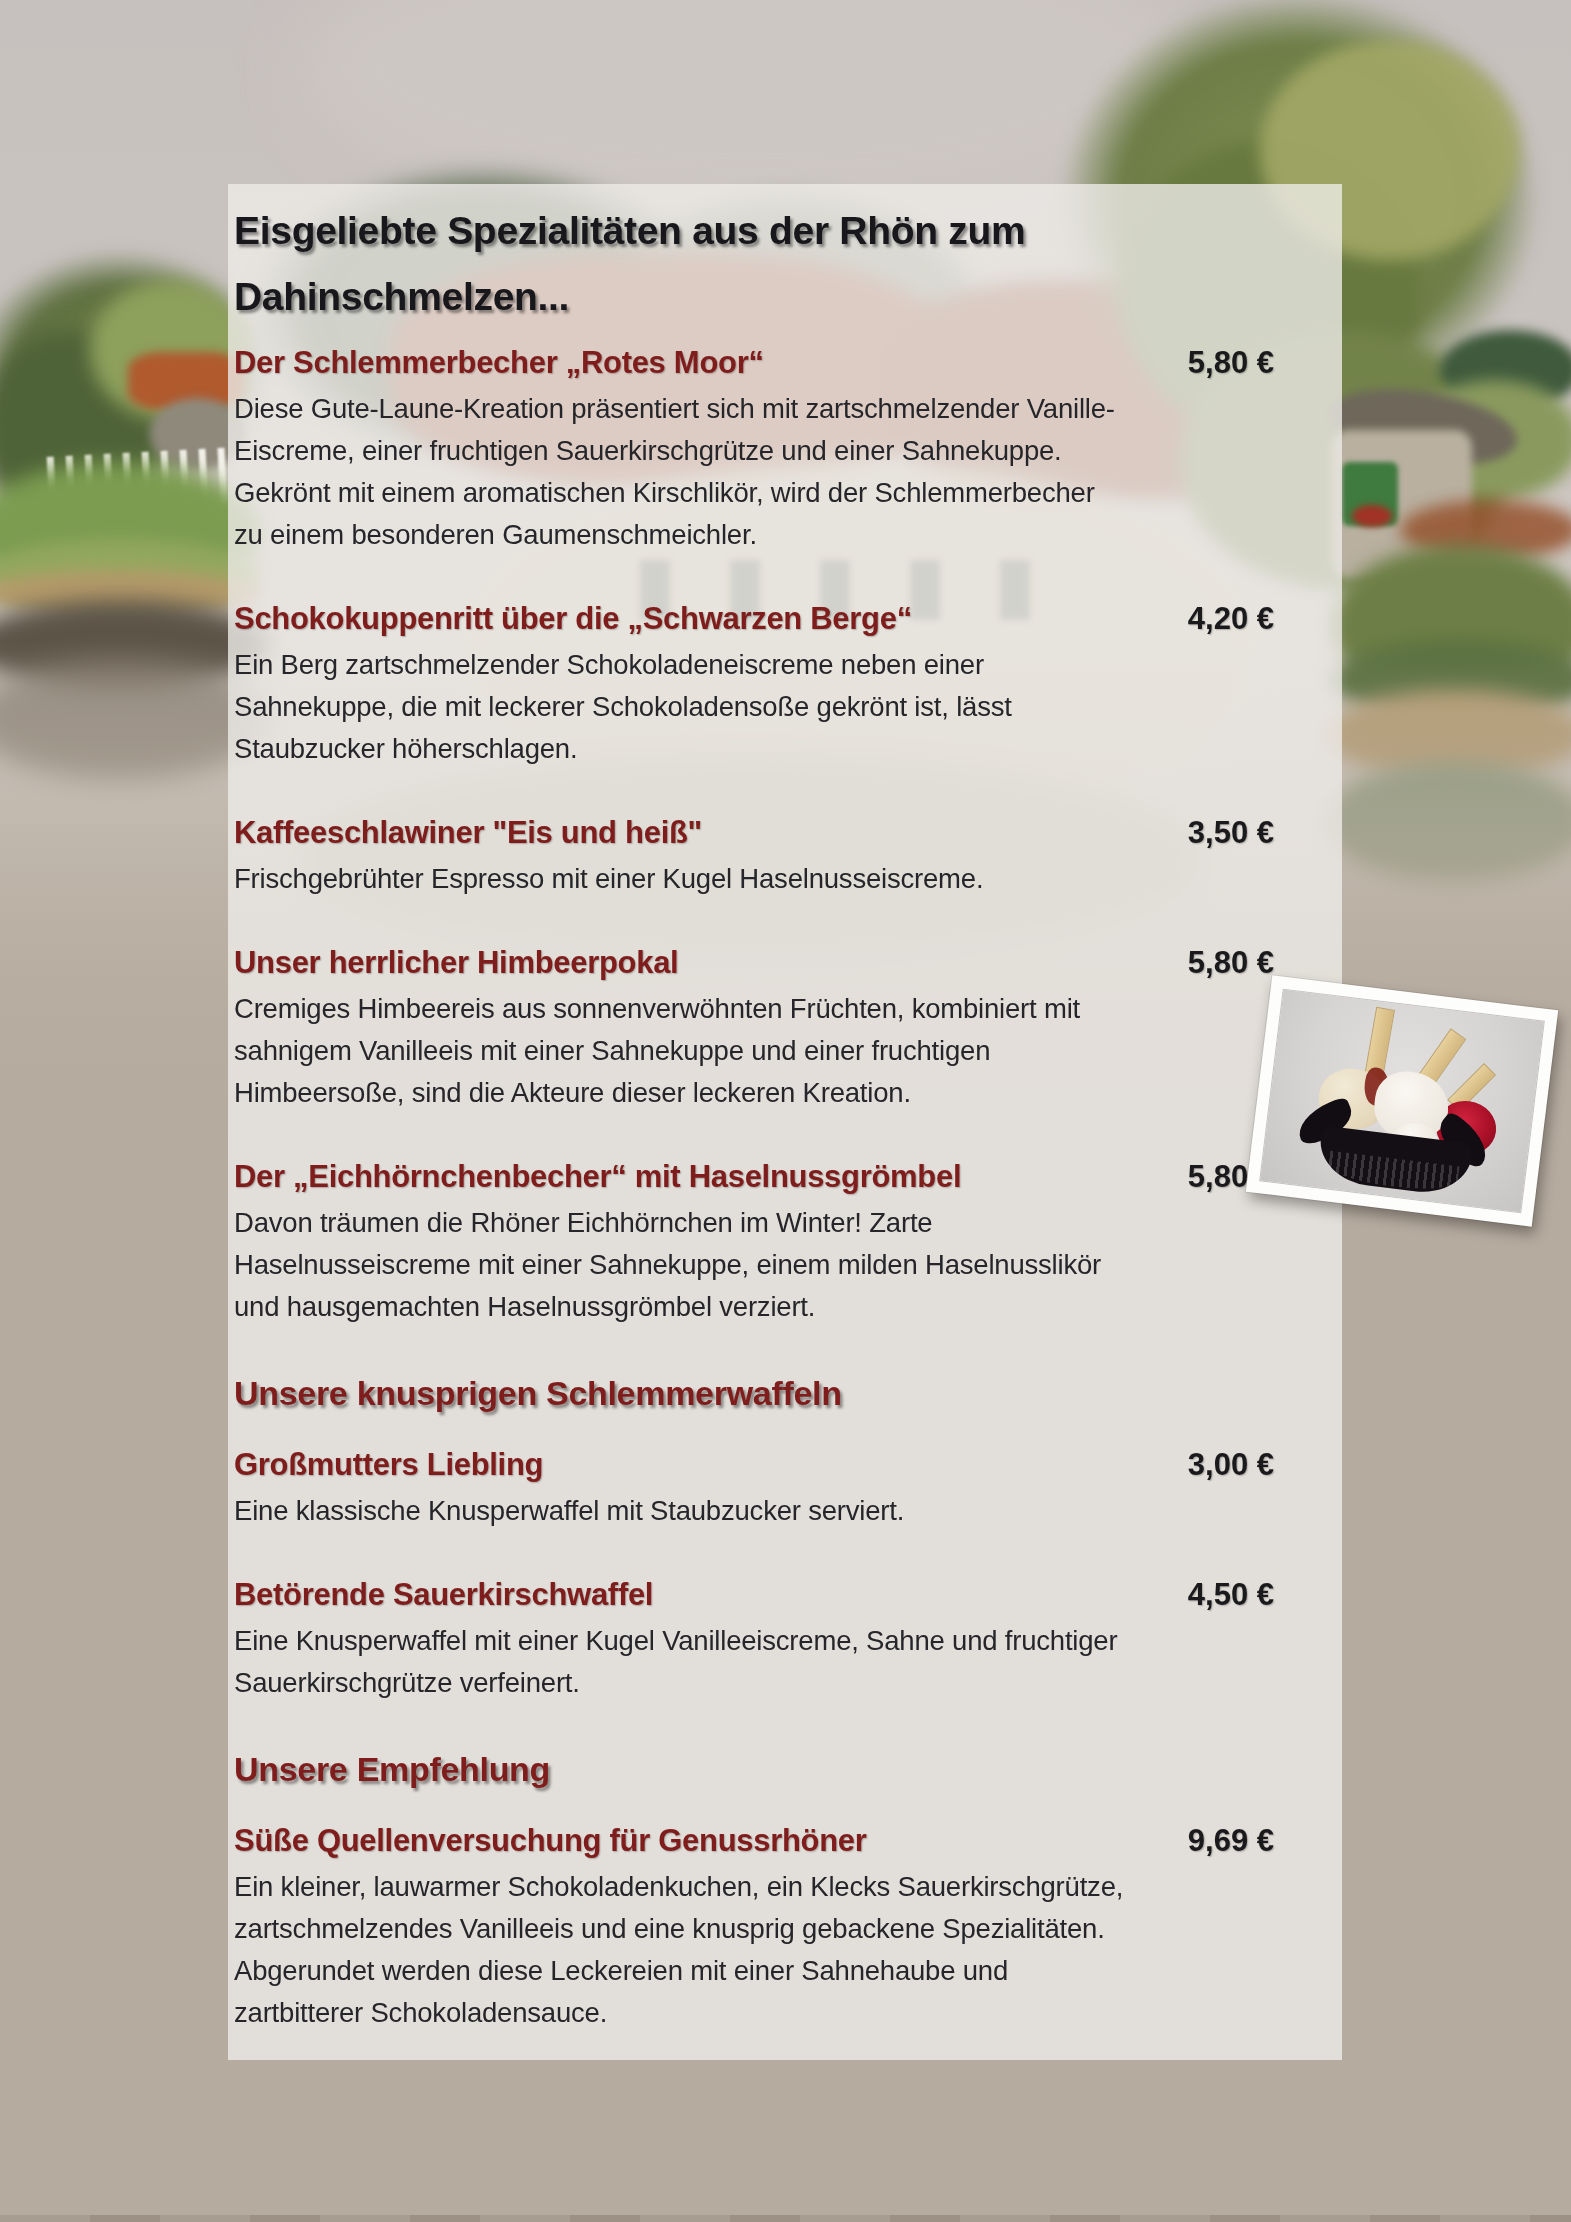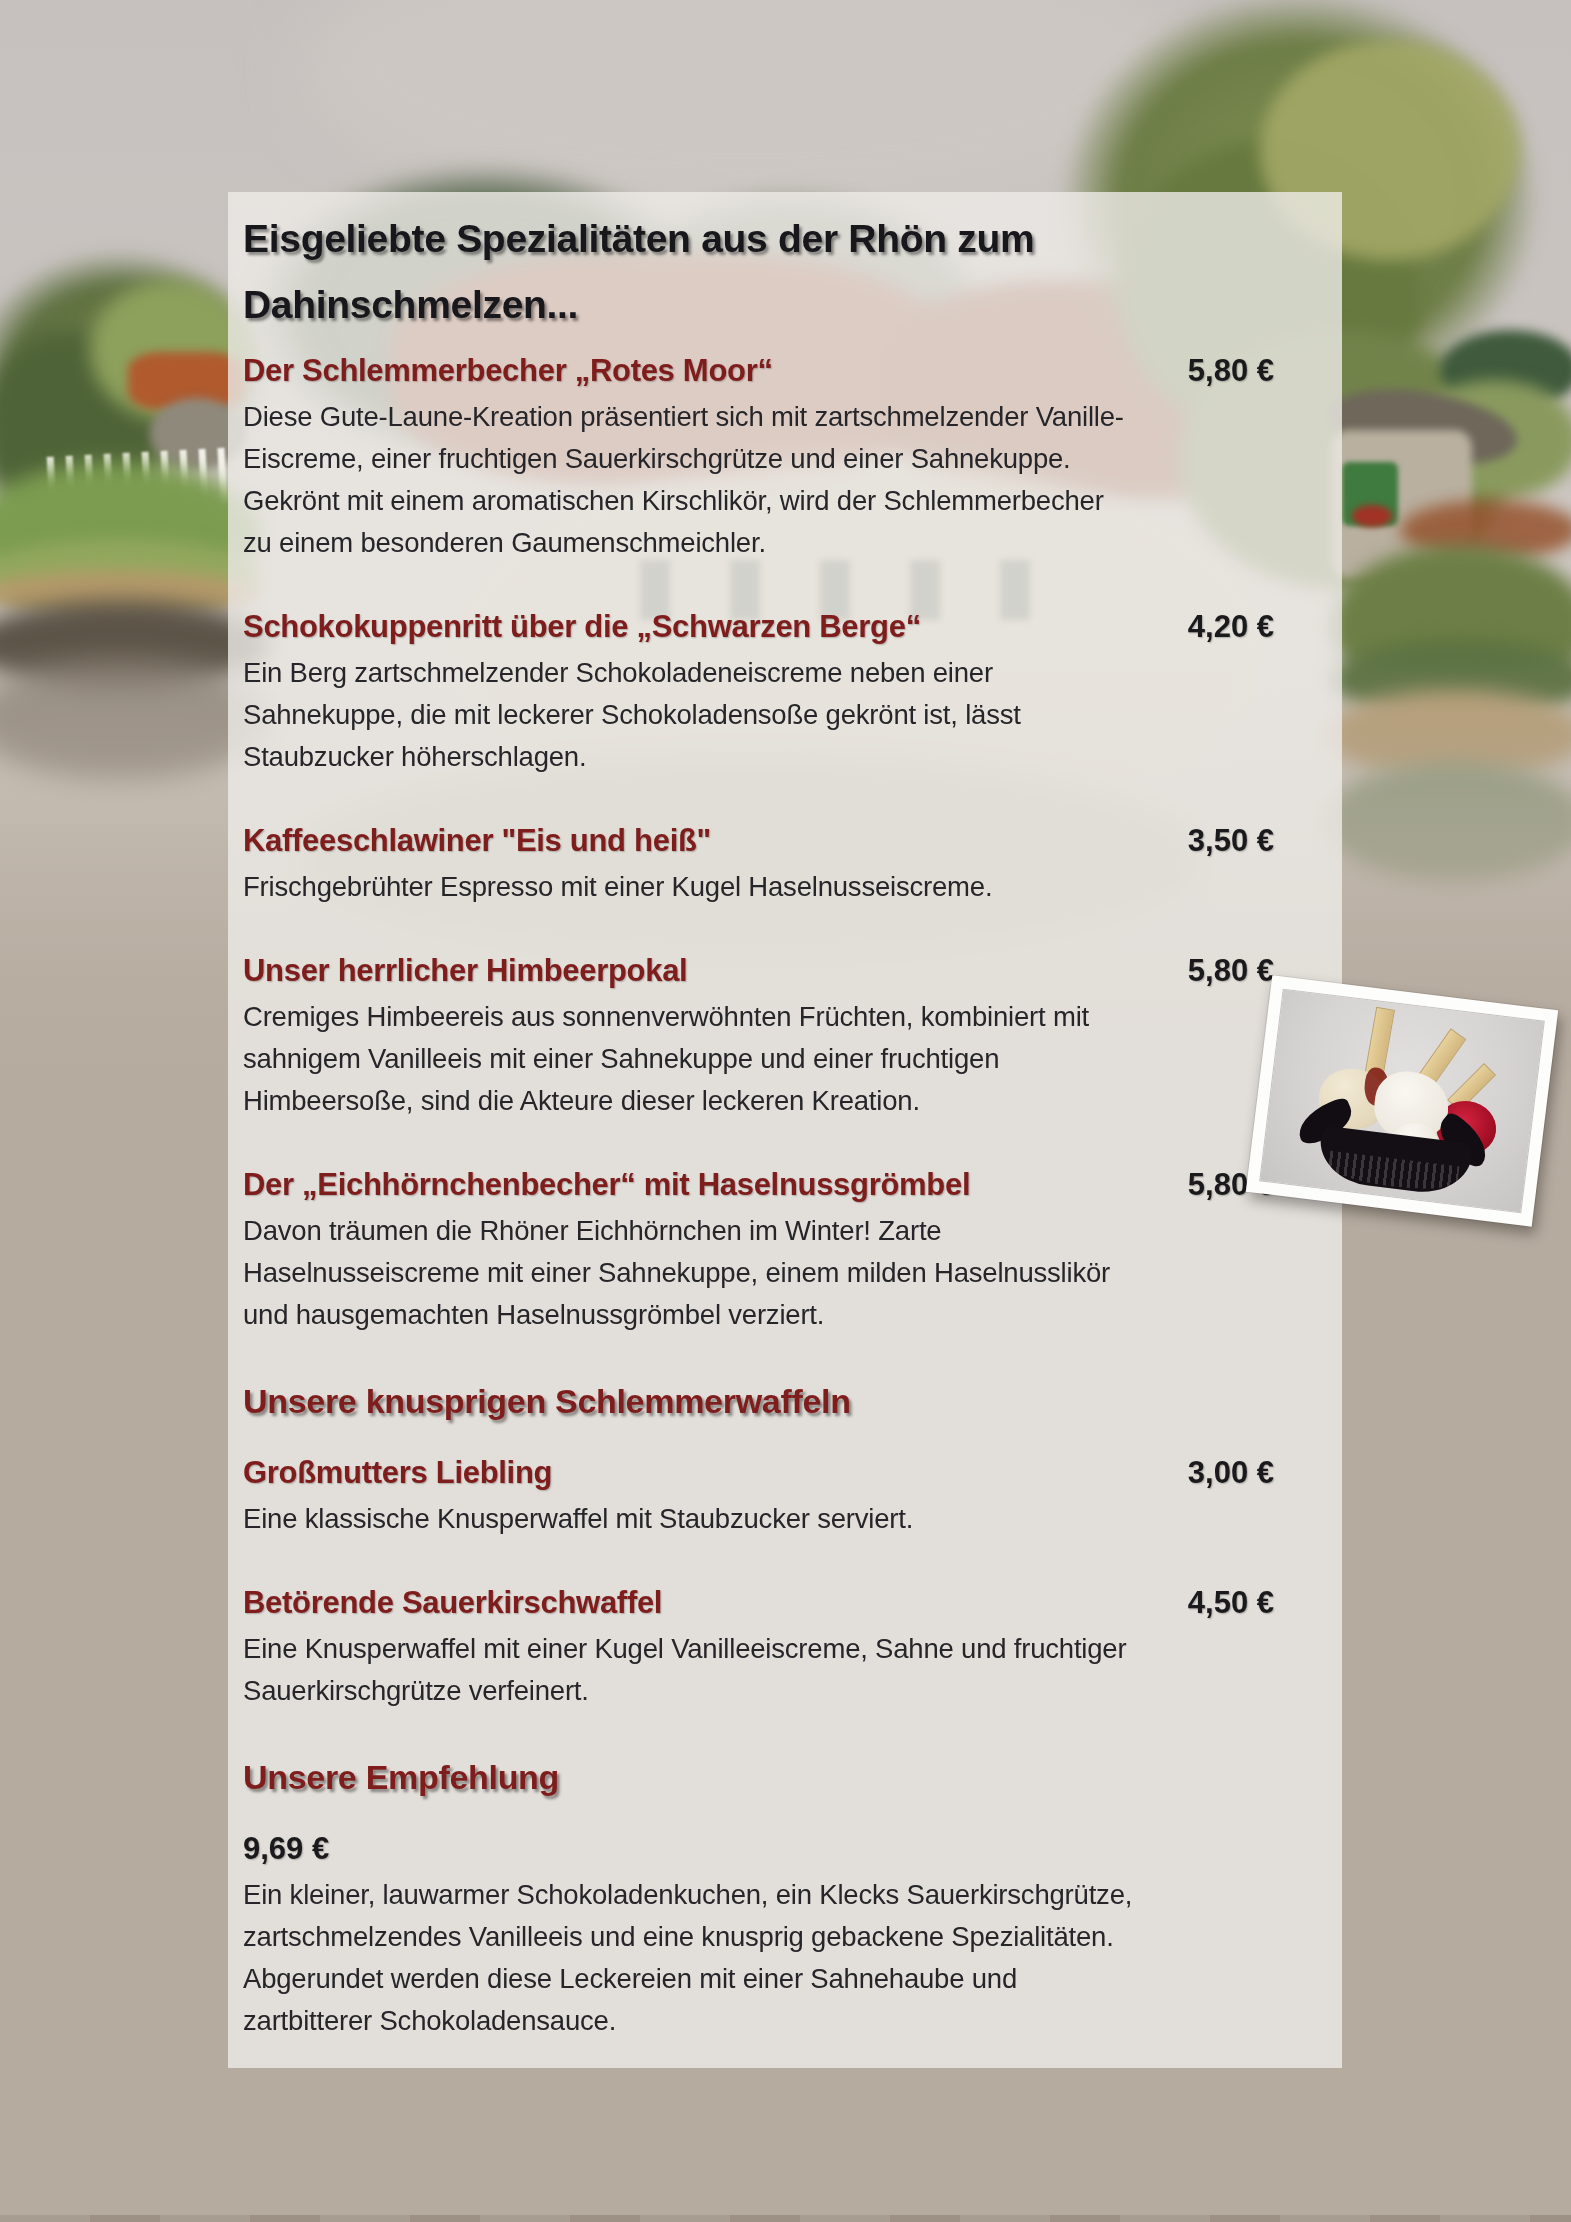--- a/index.html
+++ b/index.html
@@ -22,23 +22,23 @@
   .scene-fade{
     position:absolute;left:0;top:640px;width:1571px;height:512px;
     background:linear-gradient(180deg,rgba(183,172,160,0) 0%,rgba(183,172,160,.55) 40%,rgba(182,171,159,.92) 75%,#b6ab9f 100%);
   }
   .bottom-strip{
     position:absolute;left:0;bottom:0;width:1571px;height:7px;z-index:1;
     background:repeating-linear-gradient(90deg,#a89d91 0 90px,#9c9184 90px 160px);
   }
   
   .panel{
-    position:absolute;left:228px;top:192px;width:1114px;height:1876px;z-index:2;
+    position:absolute;left:228px;top:184px;width:1114px;height:1876px;z-index:2;
     background:rgba(237,235,231,.80);
-    box-sizing:border-box;padding:14px 32px 0 15px;
+    box-sizing:border-box;padding:14px 32px 0 6px;
     color:#1a1a1d;
   }
   .menu-heading{
     font-size:39px;font-weight:bold;line-height:66px;letter-spacing:-.3px;
     color:#17171c;text-shadow:2.5px 2.5px 3px rgba(0,0,0,.42);
     margin:0 0 10px 0;
   }
   .section-heading{
     font-size:34px;font-weight:bold;line-height:50px;letter-spacing:-.3px;
     color:#7f1d1d;text-shadow:2.5px 2.5px 3px rgba(0,0,0,.42);
@@ -180,20 +180,21 @@
       <span class="p">4,50 €</span>
     </div>
     <div class="d">Eine Knusperwaffel mit einer Kugel Vanilleeiscreme, Sahne und fruchtiger</div>
     <div class="d">Sauerkirschgrütze verfeinert.</div>
   </div>
 
   <h2 class="section-heading">Unsere Empfehlung</h2>
 
   <div class="item">
     <div class="row">
+      <span class="t">Süße Quellenversuchung für Genussrhöner</span>
       <span class="p">9,69 €</span>
     </div>
     <div class="d">Ein kleiner, lauwarmer Schokoladenkuchen, ein Klecks Sauerkirschgrütze,</div>
     <div class="d">zartschmelzendes Vanilleeis und eine knusprig gebackene Spezialitäten.</div>
     <div class="d">Abgerundet werden diese Leckereien mit einer Sahnehaube und</div>
     <div class="d">zartbitterer Schokoladensauce.</div>
   </div>
 
 </div>
 

